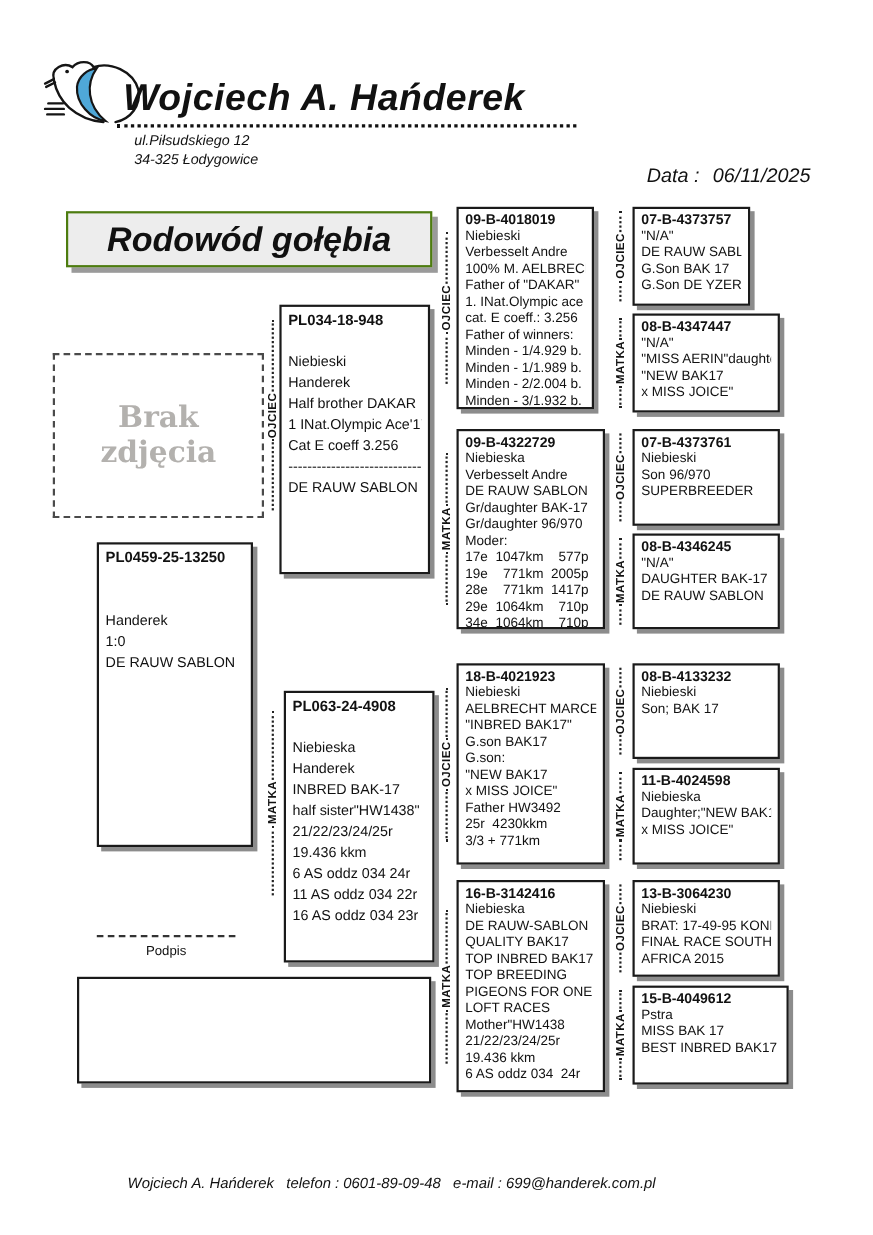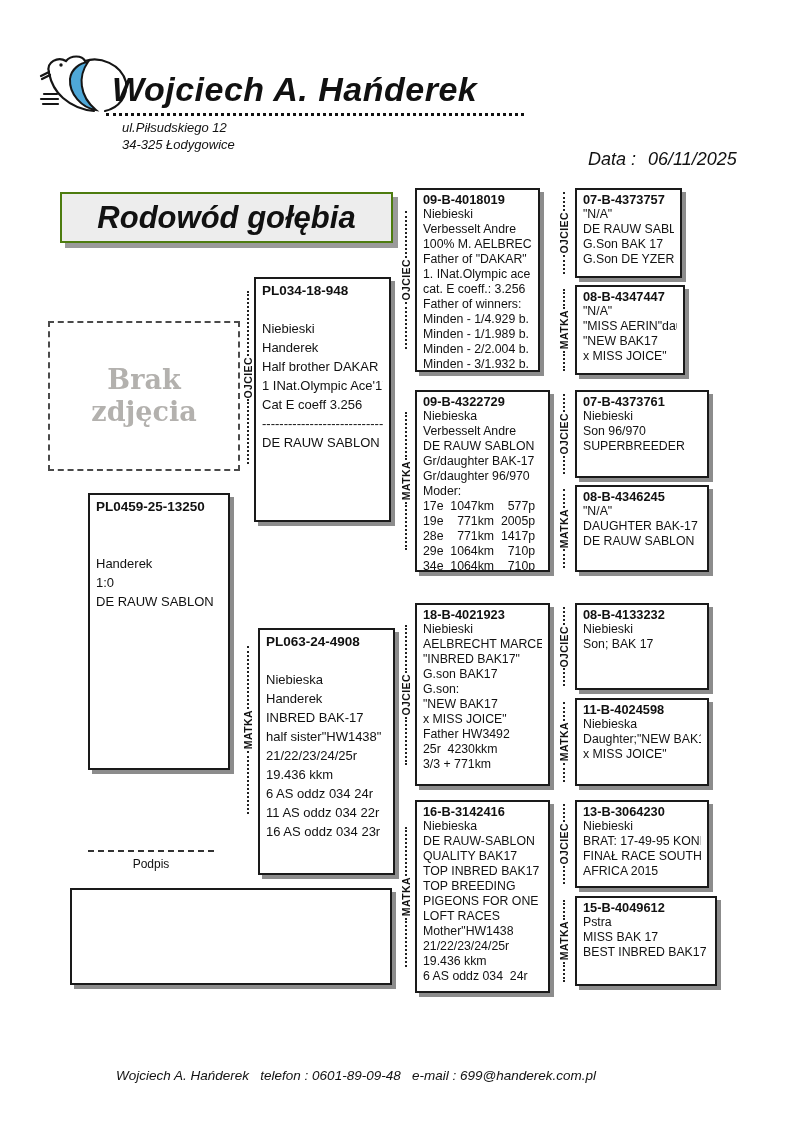--- a/index.html
+++ b/index.html
@@ -173,21 +173,21 @@
       <div class="line">6 AS oddz 034  24r</div>
     </div>
 
   <div class="box box-md" style="left:575px; top:188px; width:107px; height:90px;">
       <div class="ring">07-B-4373757</div>
       <div class="line">"N/A"</div>
       <div class="line">DE RAUW SABLON</div>
       <div class="line">G.Son BAK 17</div>
       <div class="line">G.Son DE YZEREN</div>
     </div>
-  <div class="box box-md" style="left:575px; top:285px; width:110px; height:90px;">
+  <div class="box box-md" style="left:575px; top:285px; width:134px; height:90px;">
       <div class="ring">08-B-4347447</div>
       <div class="line">"N/A"</div>
       <div class="line">"MISS AERIN"daughter</div>
       <div class="line">"NEW BAK17</div>
       <div class="line">x MISS JOICE"</div>
     </div>
   <div class="box box-md" style="left:575px; top:390px; width:134px; height:88px;">
       <div class="ring">07-B-4373761</div>
       <div class="line">Niebieski</div>
       <div class="line">Son 96/970</div>

